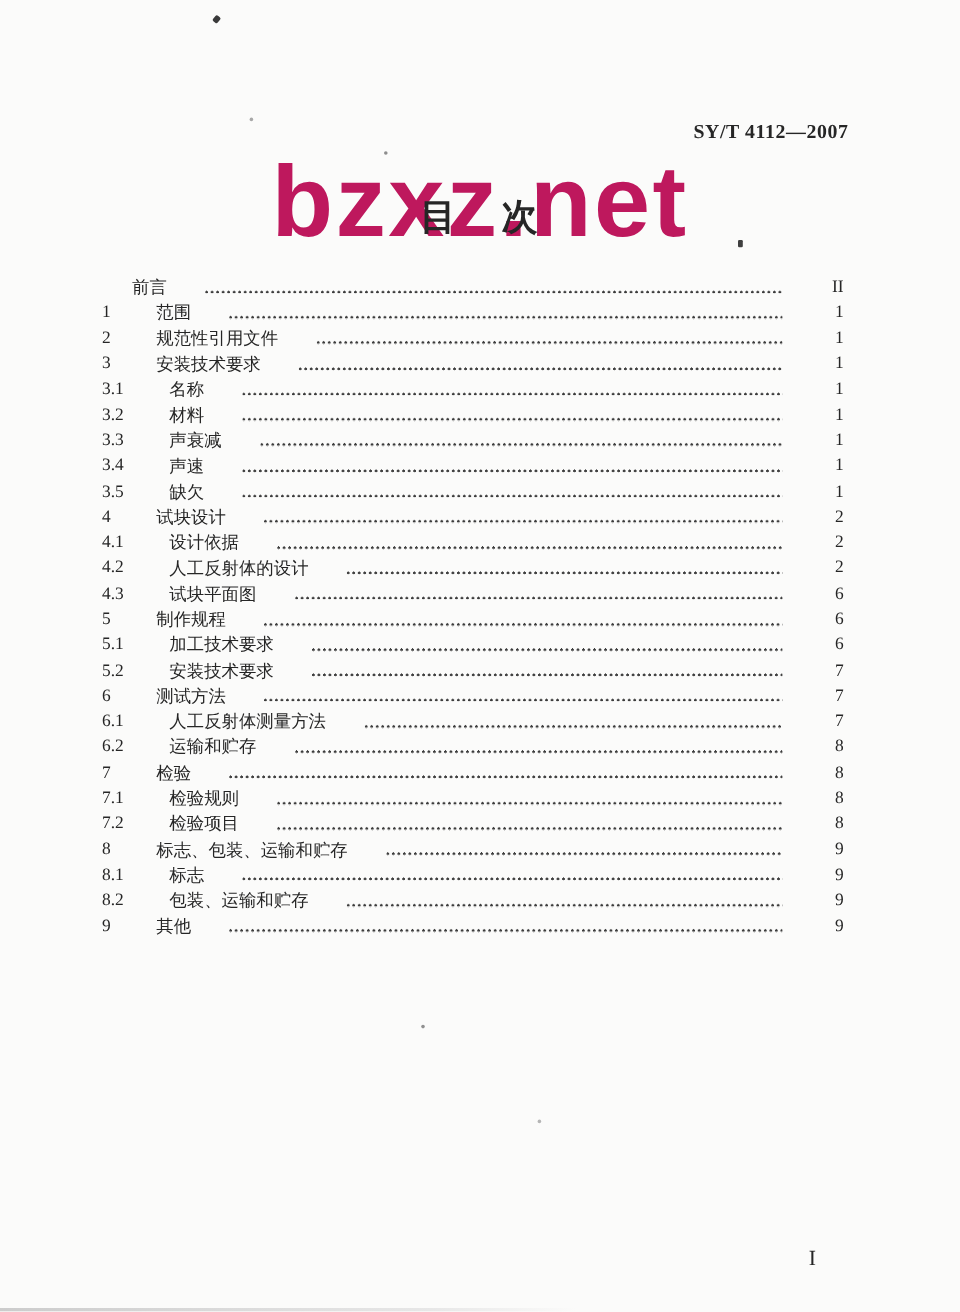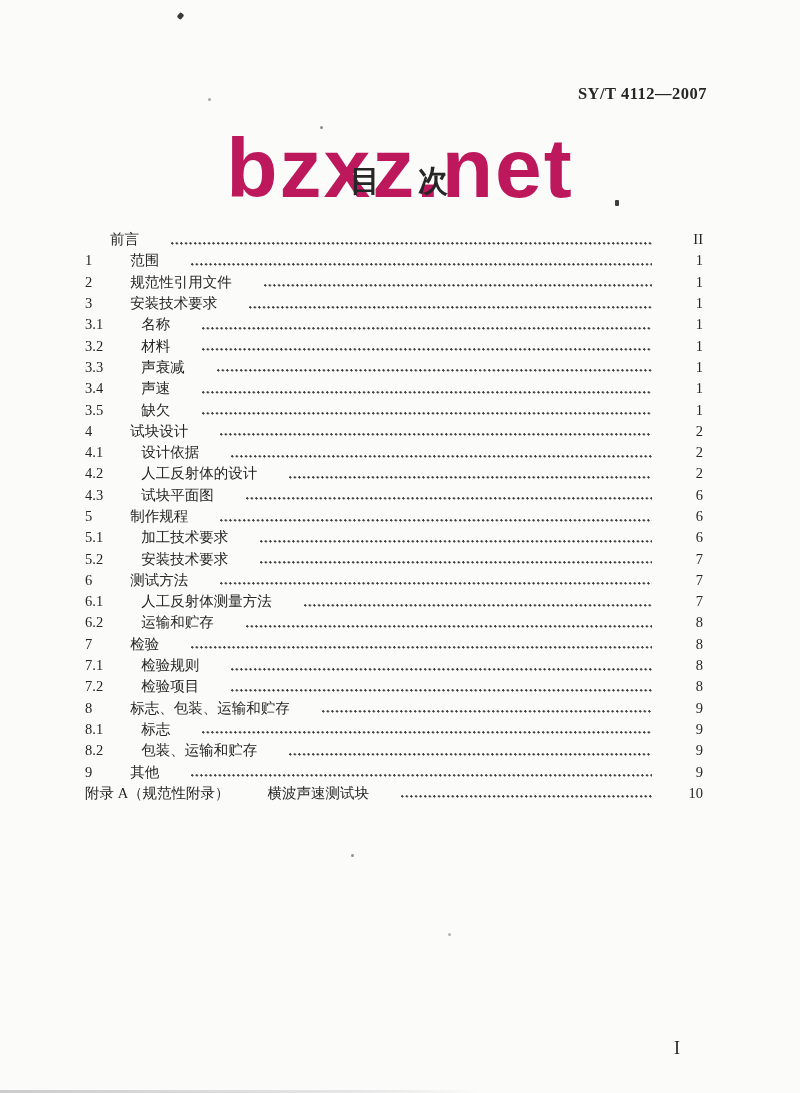--- a/index.html
+++ b/index.html
@@ -7,21 +7,21 @@
     width:800px;height:1093px;
     background:#fbfbfa;
     font-family:"Liberation Serif","DejaVu Serif",serif;
     color:#262626;
     position:relative;
     overflow:hidden;
   }
   .page{position:absolute;inset:0;}
 
   .doc-number{
-    position:absolute;top:84px;right:93px;
+    position:absolute;top:100px;right:93px;
     font-size:16.5px;font-weight:bold;letter-spacing:.5px;
     white-space:pre;
   }
 
   .watermark{
     position:absolute;top:126px;left:0;width:100%;
     text-align:center;
     font-family:"Liberation Sans","DejaVu Sans",sans-serif;
     font-weight:bold;
     font-size:84px;line-height:1;
@@ -271,24 +271,18 @@
     <span class="pagecol">9</span>
   </div>
 
   <div class="row">
     <span class="num">9</span>
     <span class="label">其他</span>
     <span class="leader"></span>
     <span class="pagecol">9</span>
   </div>
 
-  <div class="row">
-    <span class="num">附录 A（规范性附录）</span>
-    <span class="label">横波声速测试块</span>
-    <span class="leader"></span>
-    <span class="pagecol">10</span>
-  </div>
 
 </div>
 
   <div class="footer-num">I</div>
 
 </div>
 
 </body></html>

